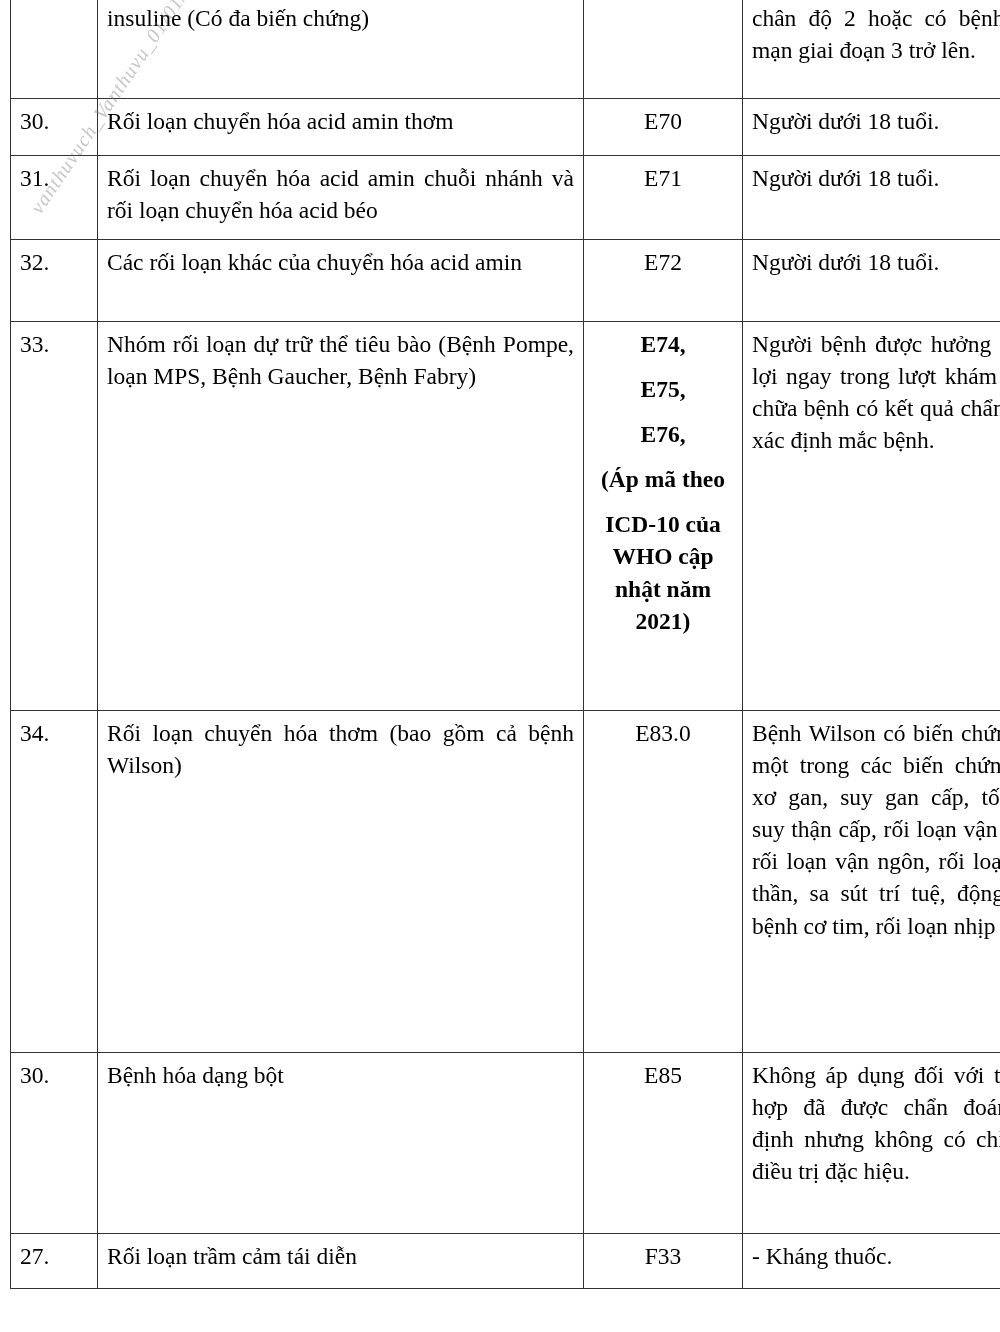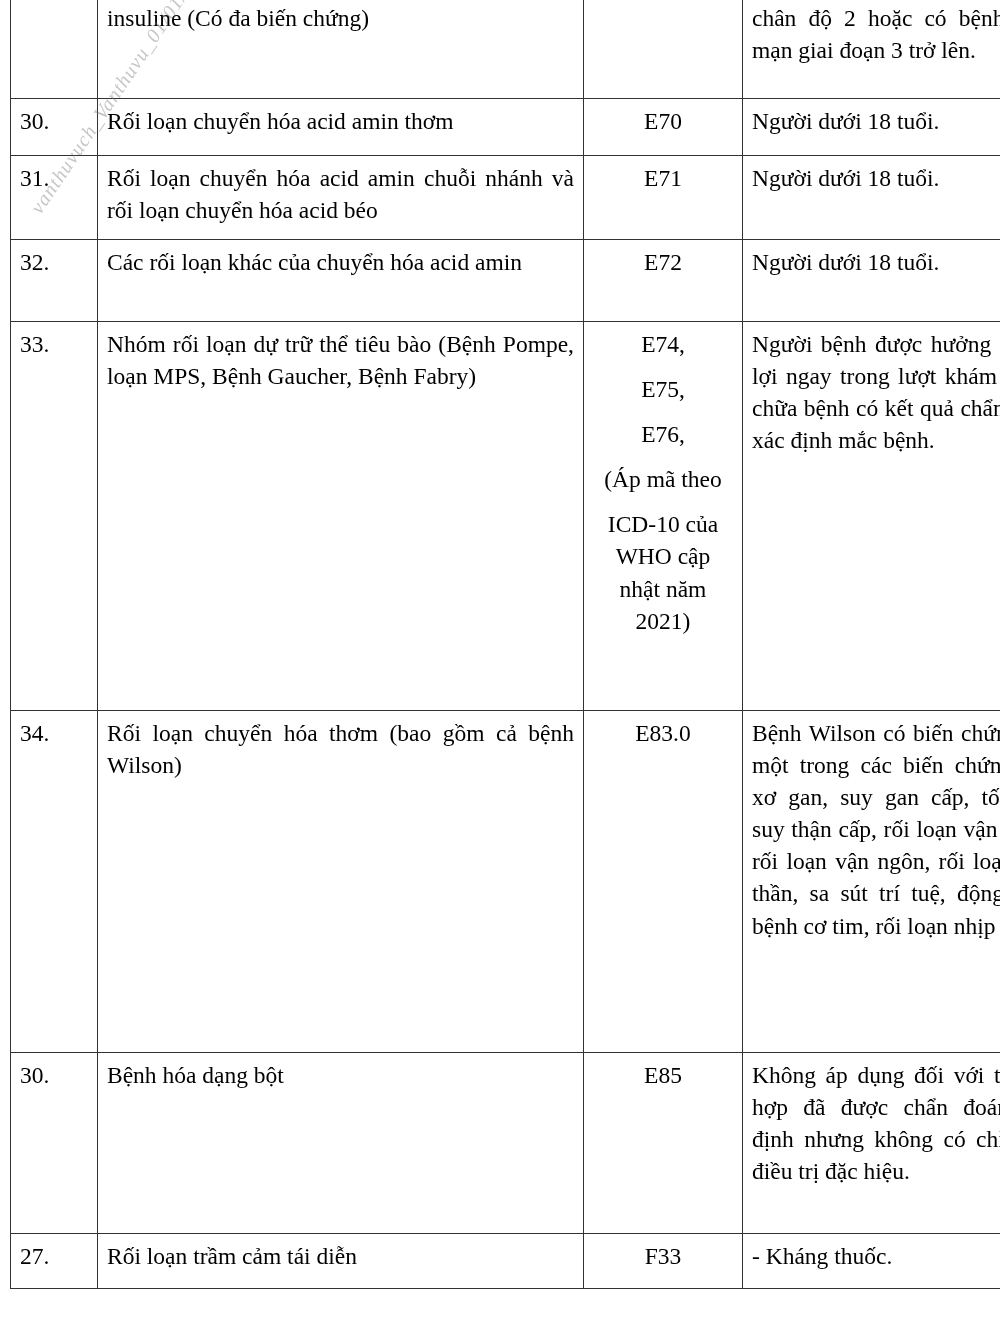--- a/index.html
+++ b/index.html
@@ -63,21 +63,21 @@
   .col-cond   { width: 305px; text-align: justify; text-justify: inter-word; }
 
   
   .doc-table tr.row-cont td {
     border-top: none;
   }
   .row-cont .col-name   { padding-top: 2px; }
   .row-cont .col-cond   { padding-top: 2px; }
 
   
-  .code-stack > div { margin-bottom: 13px; }
+  .code-stack > div { margin-bottom: 13px; font-weight: bold; }
   .code-stack > div:last-child { margin-bottom: 16px; }
 
   
   .h-cont  { height: 98px;  }
   .h-30    { height: 57px;  }
   .h-31    { height: 84px;  }
   .h-32    { height: 82px;  }
   .h-33    { height: 389px; }
   .h-34    { height: 342px; }
   .h-35    { height: 181px; }

